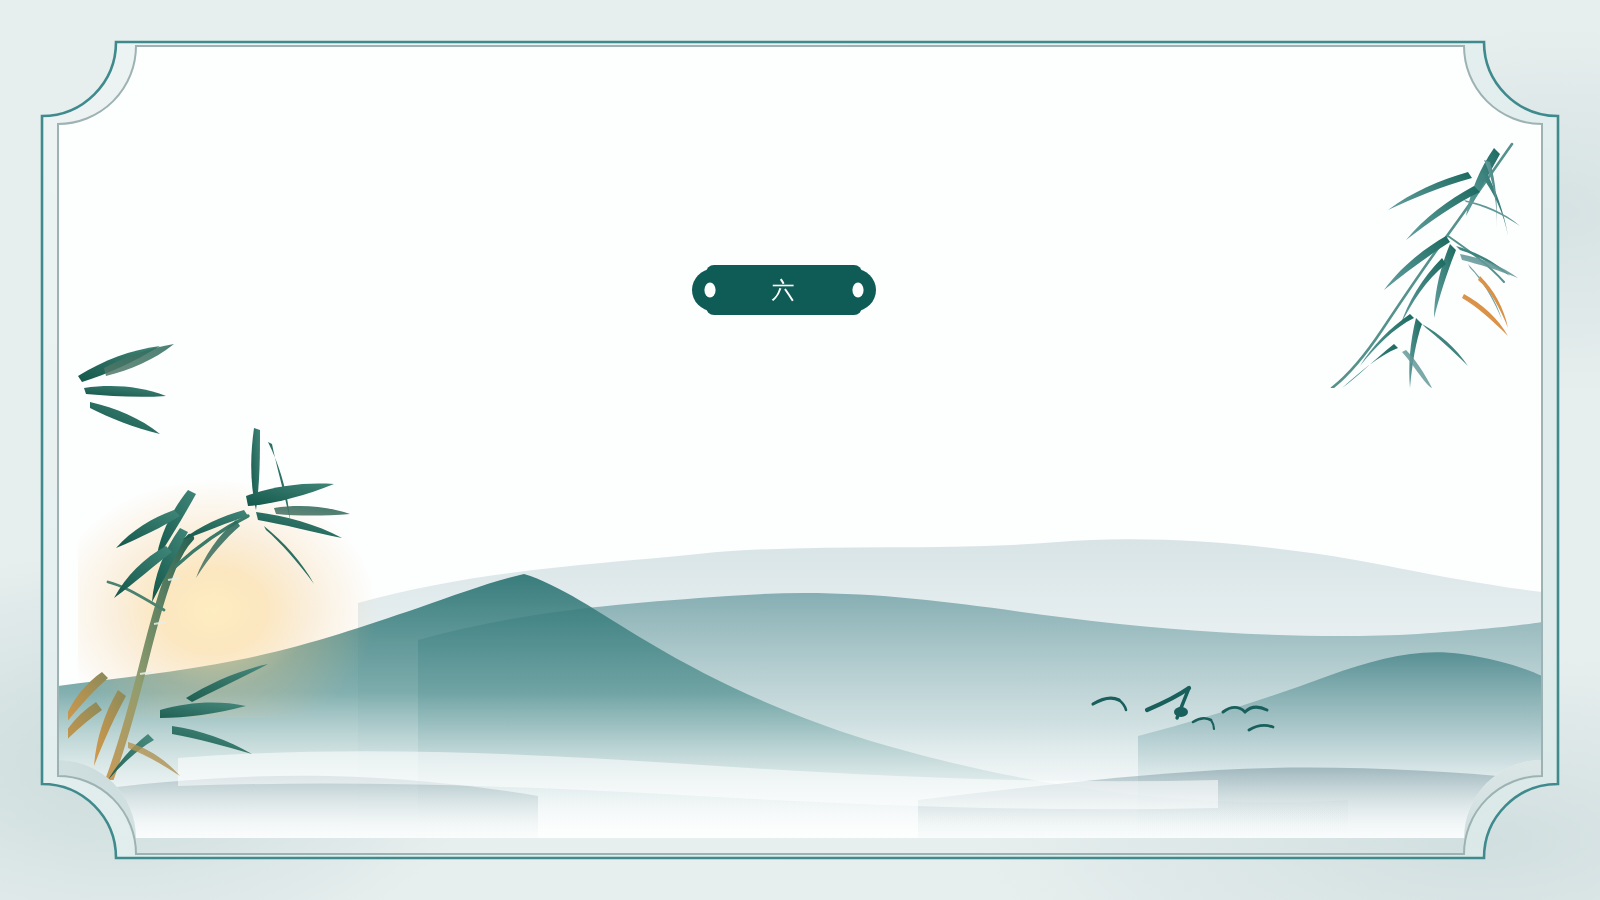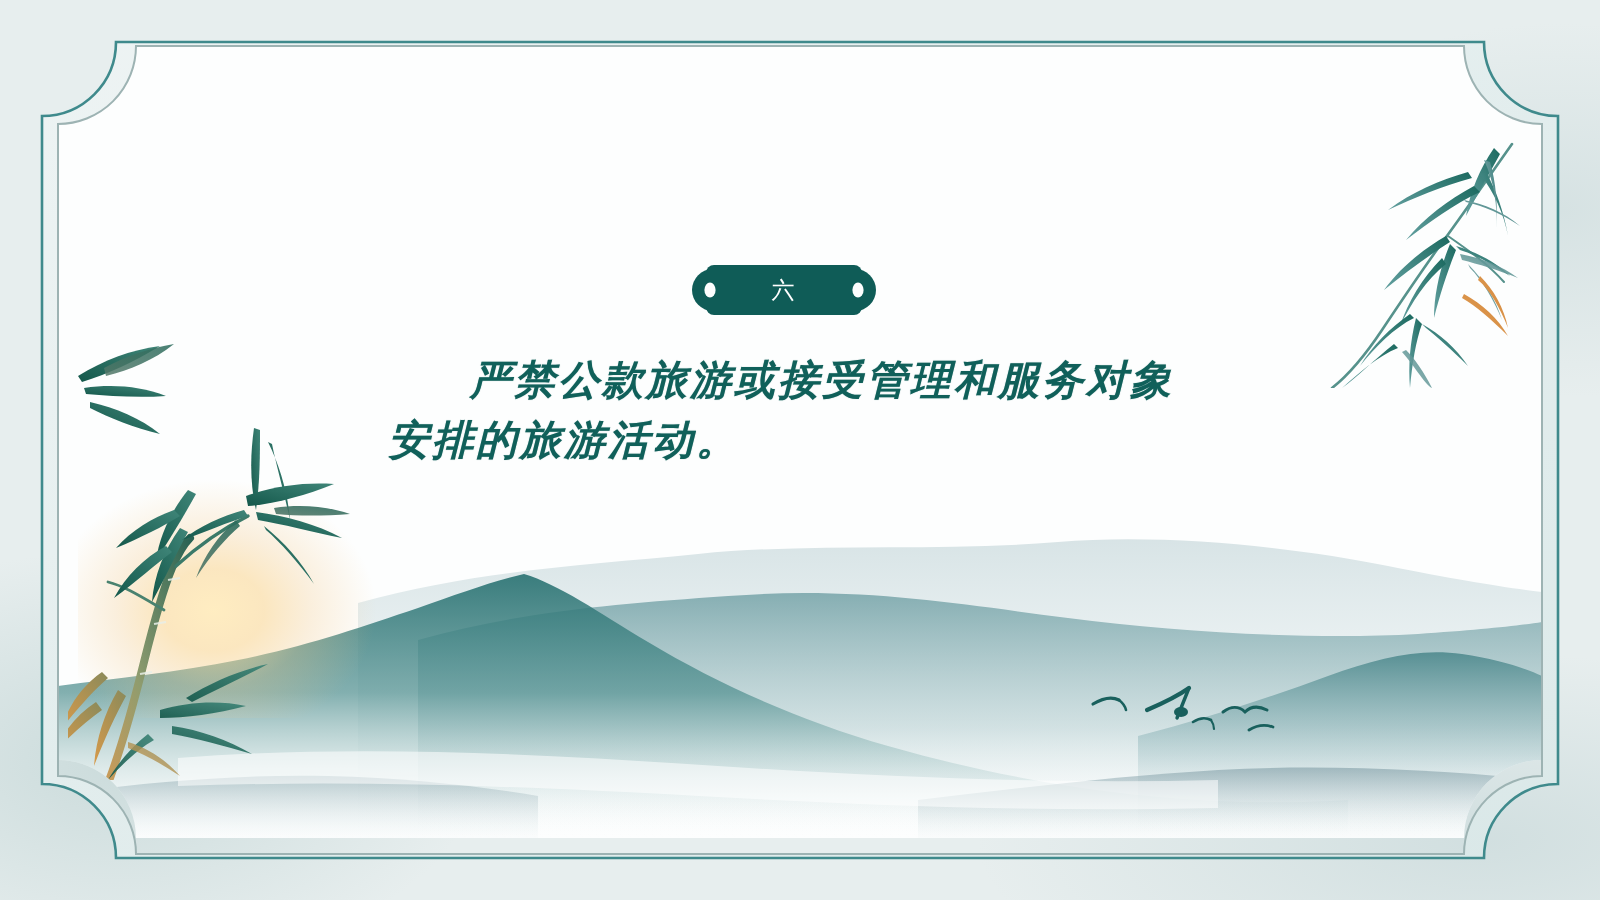--- a/index.html
+++ b/index.html
@@ -388,15 +388,14 @@
       <circle cx="163" cy="29" r="21" fill="#0f5c57"></circle>
 
       <rect x="14" y="4" width="156" height="50" rx="8" ry="8" fill="#0f5c57"></rect>
 
       <ellipse cx="18" cy="29" rx="5.6" ry="7.6" fill="#fdfefe"></ellipse>
       <ellipse cx="166" cy="29" rx="5.6" ry="7.6" fill="#fdfefe"></ellipse>
     </svg>
     <div class="badge-label">六</div>
   </div>
 
-  <div class="body-text">严禁公款旅游或接受管理和服务对象安排的旅游活动。</div>
 
 </div>
 
 </body></html>

